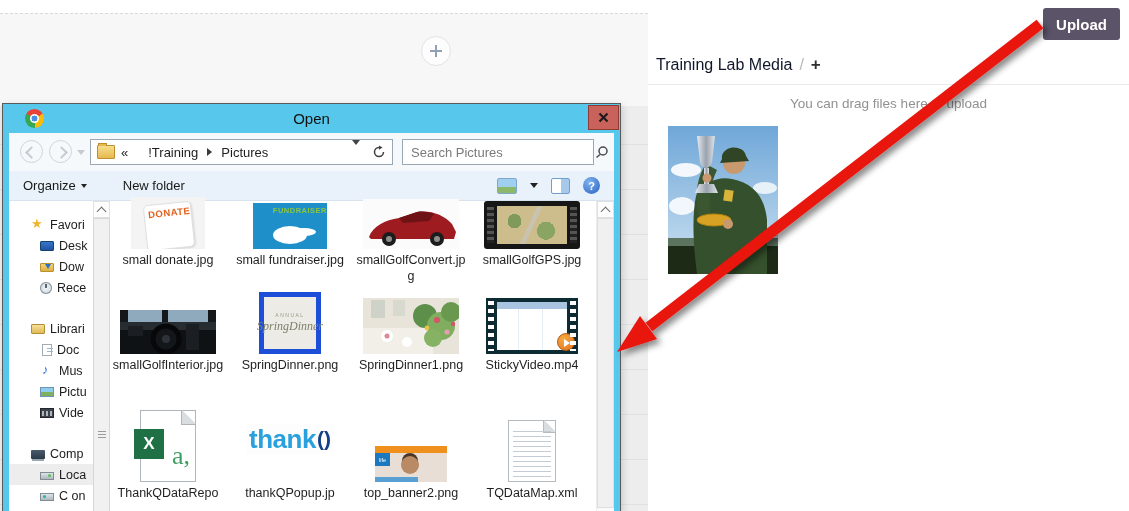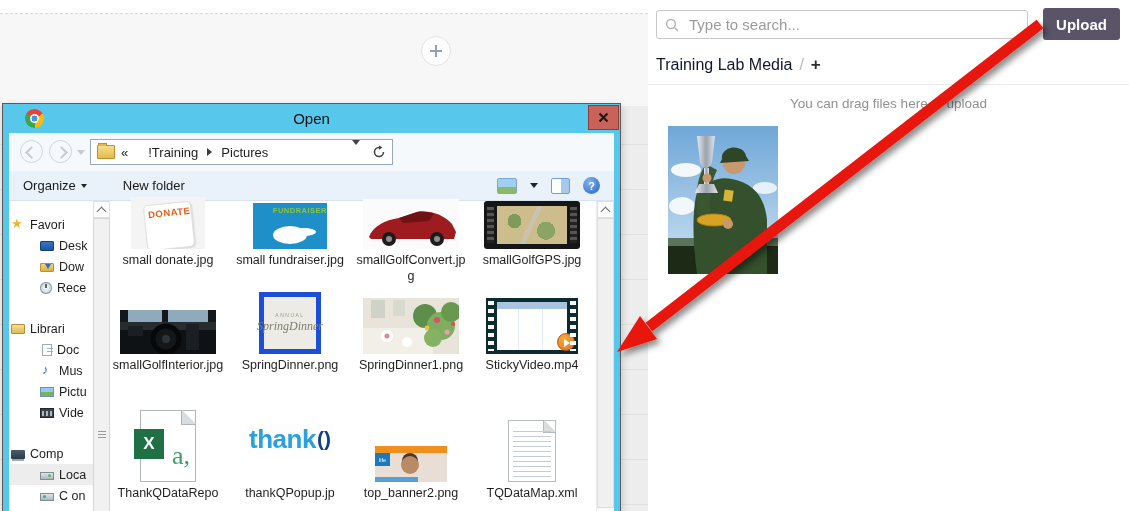--- a/index.html
+++ b/index.html
@@ -81,21 +81,21 @@
   .tool-gap{width:36px}
   .tool-right{margin-left:auto;display:flex;align-items:center;gap:13px}
   .view-ico{width:18px;height:14px;border:1px solid #7ea7cf;background:linear-gradient(#9fd0ef 55%,#8cb86a 55%);border-radius:2px}
   .pane-ico{width:17px;height:14px;border:1px solid #6f9fd0;background:linear-gradient(90deg,#fff 55%,#a7c9ea 55%);border-radius:2px}
   .help-ico{width:17px;height:17px;border-radius:50%;background:radial-gradient(circle at 35% 30%,#7db3ef,#2a61be);
     color:#fff;font-weight:bold;font-size:11px;display:flex;align-items:center;justify-content:center}
   .help-ico::before{content:"?"}
   
   .content-row{position:absolute;left:0;top:68px;right:0;bottom:0}
   .tree{position:absolute;left:0;top:0;width:101px;bottom:0;padding-top:13px;font-size:12.5px;color:#1c1c1c;box-sizing:border-box}
-  .trow{height:21px;display:flex;align-items:center;padding-left:2px;cursor:pointer;white-space:nowrap}
+  .trow{height:21px;display:flex;align-items:center;padding-left:22px;cursor:pointer;white-space:nowrap}
   .trow.lvl1{padding-left:31px}
   .trow.gap{margin-top:20px}
   .trow.hl{background:#ededed}
   .ti{display:inline-block;width:14px;height:12px;margin-right:5px;flex:none;position:relative}
   .ic-star::before{content:"★";position:absolute;top:-2px;left:0;color:#f1b32b;font-size:13px;line-height:13px}
   .ic-desktop{height:10px;margin-top:1px;background:linear-gradient(#3a7ad1,#1d4f9c);border-radius:2px;box-shadow:inset 0 0 0 1px #16406e}
   .ic-downloads{height:9px;margin-top:2px;background:linear-gradient(#f2d377,#ddb143);border:1px solid #b9912f;box-sizing:border-box;border-radius:1px}
   .ic-downloads::after{content:"";position:absolute;left:4px;top:0;border:3px solid transparent;border-top:5px solid #2f6fc1}
   .ic-recent{width:12px;height:12px;border-radius:50%;background:radial-gradient(#f2f6f8,#c2ccd2);box-shadow:inset 0 0 0 1px #8795a0}
   .ic-recent::after{content:"";position:absolute;left:5px;top:2px;width:2px;height:4px;background:#5a6770}
@@ -189,27 +189,20 @@
 </style>
 </head>
 <body>
 
 <div class="bg-top"></div>
 <div class="bg-main"></div>
 <div class="bg-rows"></div>
 <div class="plus-circle"></div>
 
 <div class="media-panel">
-  <div class="mp-search">
-    <svg width="15" height="15" viewBox="0 0 15 15">
-      <circle cx="6" cy="6" r="4.4" fill="none" stroke="#b5b5b5" stroke-width="1.5"></circle>
-      <line x1="9.5" y1="9.5" x2="13" y2="13" stroke="#b5b5b5" stroke-width="1.5"></line>
-    </svg>
-    <input type="text" placeholder="Type to search..." style="">
-  </div>
   <button class="upload-btn">Upload</button>
   <div class="mp-crumb">
     <span class="folder">Training Lab Media</span>
     <span class="sep">/</span>
     <span class="add">+</span>
   </div>
   <div class="mp-divider"></div>
   <div class="mp-hint">You can drag files here to upload</div>
   <svg class="golfer" viewBox="0 0 110 148">
     <defs>
@@ -271,20 +264,27 @@
         <span>«</span>
         <span style="margin-left:20px">!Training</span>
         <span class="crumb-sep"></span>
         <span>Pictures</span>
         <span class="addr-chev"><span class="chev"></span></span>
         <svg class="refresh" width="14" height="14" viewBox="0 0 14 14">
           <path d="M11.5 7 A4.5 4.5 0 1 1 7 2.5" fill="none" stroke="#3f3f3f" stroke-width="1.5"></path>
           <path d="M7 0.5 L10.5 2.5 L7 4.8 Z" fill="#3f3f3f"></path>
         </svg>
       </div>
+      <div class="srch-box">
+        <input type="text" placeholder="Search Pictures" style="">
+        <svg width="14" height="14" viewBox="0 0 14 14">
+          <circle cx="8" cy="6" r="4" fill="none" stroke="#4a4a4a" stroke-width="1.5"></circle>
+          <line x1="5" y1="9.5" x2="1.5" y2="12.5" stroke="#4a4a4a" stroke-width="1.5"></line>
+        </svg>
+      </div>
     </div>
     <div class="tool-row">
       <div class="tool-item">
         <span>Organize</span>
         <span class="chev"></span>
       </div>
       <div class="tool-gap"></div>
       <div class="tool-item">
         <span>New folder</span>
       </div>

